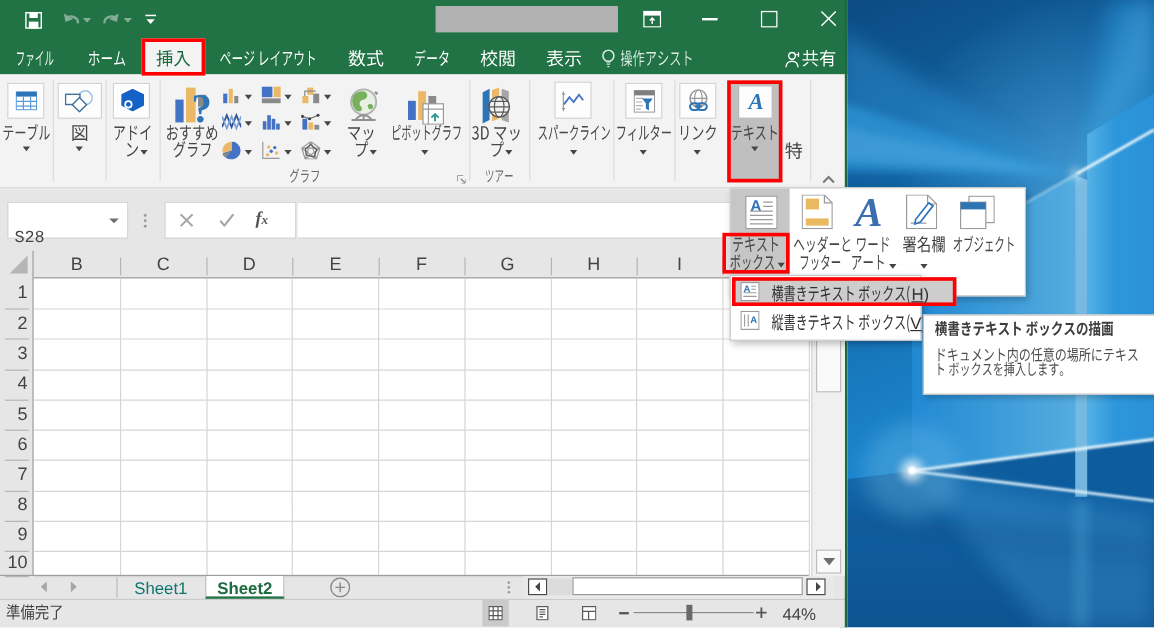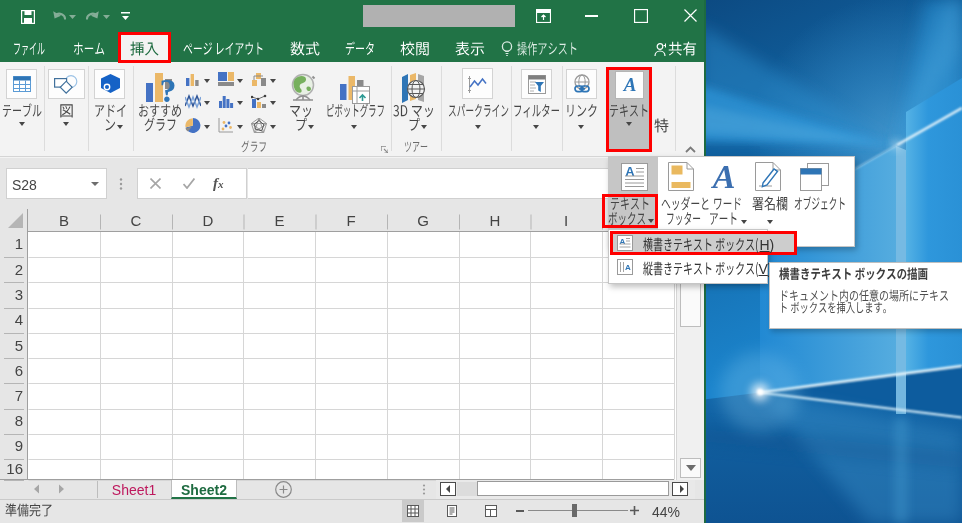--- a/index.html
+++ b/index.html
@@ -365,21 +365,21 @@
     </svg>
     <div style="position:absolute;left:625.5px;top:122px;width:0;height:0;border-left:3.5px solid transparent;border-right:3.5px solid transparent;border-top:4px solid #464646"></div>
     <svg style="position:absolute;left:654.0px;top:117.8px;overflow:visible" width="15.0" height="15.9">
       <path d="M6.7 10C7.5 10.8 8.3 11.8 8.6 12.5L9.5 11.9C9.2 11.2 8.3 10.2 7.6 9.5ZM1.5 1.4C1.3 3.2 1 5.1 0.4 6.4C0.7 6.5 1.1 6.8 1.3 6.9C1.5 6.3 1.8 5.5 1.9 4.7L3.3 4.7L3.3 8C2.3 8.3 1.3 8.6 0.5 8.8L0.8 9.8L3.3 9.1L3.3 14.4L4.4 14.4L4.4 8.7L6 8.2L6 9.1L11.4 9.1L11.4 13C11.4 13.2 11.3 13.3 11.1 13.3C10.8 13.3 10 13.3 9.1 13.3C9.3 13.6 9.4 14.1 9.5 14.4C10.6 14.4 11.4 14.4 11.9 14.2C12.4 14 12.5 13.7 12.5 13L12.5 9.1L14.3 9.1L14.3 8L12.5 8L12.5 6.2L14.4 6.2L14.4 5.2L10.7 5.2L10.7 3.3L13.7 3.3L13.7 2.2L10.7 2.2L10.7 0.6L9.5 0.6L9.5 2.2L6.6 2.2L6.6 3.3L9.5 3.3L9.5 5.2L5.7 5.2L5.7 6.2L11.4 6.2L11.4 8L6.3 8L6.1 7.1L4.4 7.7L4.4 4.7L5.9 4.7L5.9 3.6L4.4 3.6L4.4 0.6L3.3 0.6L3.3 3.6L2.1 3.6C2.3 3 2.4 2.3 2.4 1.6Z" fill="#464646"></path>
     </svg>
     <div class="abs" style="left:675px;top:66px;width:1px;height:85px;background:#dcdcdc"></div>
     <svg style="position:absolute;left:685px;top:146px;" width="11" height="7" viewBox="0 0 11 7">
       <path d="M1 6L5.5 1.5L10 6" stroke="#7a7a7a" stroke-width="1.8" fill="none"></path>
     </svg>
     <div class="abs" style="left:6px;top:168px;width:101px;height:31px;background:#fff;border:1px solid #d0d0d0"></div>
-    <div class="abs" style="left:12px;top:177px;width:40px;height:16px;color:#444;font-size:14px;font-family:Liberation Sans, sans-serif">S28</div>
+    <div class="abs" style="left:12px;top:191px;width:40px;height:16px;color:#444;font-size:14px;font-family:Liberation Mono, monospace">S28</div>
     <div style="position:absolute;left:91px;top:182px;width:0;height:0;border-left:4.0px solid transparent;border-right:4.0px solid transparent;border-top:4.5px solid #6d6d6d"></div>
     <svg style="position:absolute;left:119px;top:178px;" width="4" height="12" viewBox="0 0 4 12">
       <circle cx="2" cy="1.5" r="1.2" fill="#9a9a9a"></circle>
       <circle cx="2" cy="6" r="1.2" fill="#9a9a9a"></circle>
       <circle cx="2" cy="10.5" r="1.2" fill="#9a9a9a"></circle>
     </svg>
     <div class="abs" style="left:137px;top:168px;width:110px;height:31px;background:#fff;border:1px solid #d0d0d0"></div>
     <div class="abs" style="left:248px;top:168px;width:458px;height:31px;background:#fff;border:1px solid #d0d0d0;border-left:none"></div>
     <svg style="position:absolute;left:150px;top:178px;" width="11" height="11" viewBox="0 0 11 11">
       <path d="M0.5 0.5L10.5 10.5M10.5 0.5L0.5 10.5" stroke="#a6a6a6" stroke-width="1.6"></path>
@@ -403,21 +403,21 @@
     <div class="abs" style="left:566.2px;top:212px;width:30px;height:17px;margin-left:-15px;text-align:center;color:#444;font-size:15px">I</div>
     <div class="abs" style="left:0;top:235.1px;width:23px;height:17px;text-align:right;color:#444;font-size:15px">1</div>
     <div class="abs" style="left:0;top:260.6px;width:23px;height:17px;text-align:right;color:#444;font-size:15px">2</div>
     <div class="abs" style="left:0;top:286.1px;width:23px;height:17px;text-align:right;color:#444;font-size:15px">3</div>
     <div class="abs" style="left:0;top:311.3px;width:23px;height:17px;text-align:right;color:#444;font-size:15px">4</div>
     <div class="abs" style="left:0;top:336.5px;width:23px;height:17px;text-align:right;color:#444;font-size:15px">5</div>
     <div class="abs" style="left:0;top:361.7px;width:23px;height:17px;text-align:right;color:#444;font-size:15px">6</div>
     <div class="abs" style="left:0;top:386.9px;width:23px;height:17px;text-align:right;color:#444;font-size:15px">7</div>
     <div class="abs" style="left:0;top:412.1px;width:23px;height:17px;text-align:right;color:#444;font-size:15px">8</div>
     <div class="abs" style="left:0;top:437.3px;width:23px;height:17px;text-align:right;color:#444;font-size:15px">9</div>
-    <div class="abs" style="left:0;top:460.2px;width:23px;height:17px;text-align:right;color:#444;font-size:15px">16</div>
+    <div class="abs" style="left:0;top:460.2px;width:23px;height:17px;text-align:right;color:#444;font-size:15px">10</div>
     <svg style="position:absolute;left:0px;top:0px;pointer-events:none" width="706" height="523" viewBox="0 0 706 523">
       <path d="M100.5 232V479.5M172.5 232V479.5M243.5 232V479.5M315.5 232V479.5M387.5 232V479.5M459.5 232V479.5M530.5 232V479.5M602.5 232V479.5M674.5 232V479.5M28.5 257.5H674M28.5 282.5H674M28.5 308.5H674M28.5 333.5H674M28.5 358.5H674M28.5 383.5H674M28.5 409.5H674M28.5 434.5H674M28.5 459.5H674M28.5 480.5H674" stroke="#d6d6d6" stroke-width="1"></path>
       <path d="M100.5 214.5V229.5" stroke="#b5b5b5"></path>
       <path d="M172.5 214.5V229.5" stroke="#b5b5b5"></path>
       <path d="M244.0 214.5V229.5" stroke="#b5b5b5"></path>
       <path d="M316.0 214.5V229.5" stroke="#b5b5b5"></path>
       <path d="M387.5 214.5V229.5" stroke="#b5b5b5"></path>
       <path d="M459.5 214.5V229.5" stroke="#b5b5b5"></path>
       <path d="M531.0 214.5V229.5" stroke="#b5b5b5"></path>
       <path d="M602.5 214.5V229.5" stroke="#b5b5b5"></path>
@@ -438,21 +438,21 @@
     <div class="abs" style="left:680px;top:212px;width:21px;height:115px;background:#fafafa;border:1px solid #bdbdbd"></div>
     <div class="abs" style="left:680px;top:458px;width:21px;height:20px;background:#fafafa;border:1px solid #bdbdbd"></div>
     <svg style="position:absolute;left:686px;top:465px;" width="10" height="6" viewBox="0 0 10 6">
       <path d="M0 0H10L5 6Z" fill="#6d6d6d"></path>
     </svg>
     <svg style="position:absolute;left:32px;top:484px;" width="34" height="10" viewBox="0 0 34 10">
       <path d="M7 0.5L2 5L7 9.5Z" fill="#a6a6a6"></path>
       <path d="M27 0.5L32 5L27 9.5Z" fill="#a6a6a6"></path>
     </svg>
     <div class="abs" style="left:97px;top:481px;width:1px;height:17px;background:#bdbdbd"></div>
-    <div class="abs" style="left:104px;top:482px;width:60px;height:15px;color:#be185d;font-size:14px;text-align:center">Sheet1</div>
+    <div class="abs" style="left:104px;top:482px;width:60px;height:15px;color:#0f766e;font-size:14px;text-align:center">Sheet1</div>
     <div class="abs" style="left:171px;top:480px;width:66px;height:19px;background:#fff;border-left:1px solid #bdbdbd;border-right:1px solid #bdbdbd;border-bottom:2px solid #217346"></div>
     <div class="abs" style="left:171px;top:482px;width:66px;height:15px;color:#1e6b40;font-size:14px;font-weight:bold;text-align:center">Sheet2</div>
     <svg style="position:absolute;left:275px;top:481px;" width="17" height="17" viewBox="0 0 17 17">
       <circle cx="8.5" cy="8.5" r="7.8" fill="none" stroke="#8a8a8a" stroke-width="1.2"></circle>
       <path d="M8.5 4.5v8M4.5 8.5h8" stroke="#8a8a8a" stroke-width="1.2"></path>
     </svg>
     <svg style="position:absolute;left:422px;top:484px;" width="4" height="12" viewBox="0 0 4 12">
       <circle cx="2" cy="1.5" r="1.1" fill="#9a9a9a"></circle>
       <circle cx="2" cy="5.5" r="1.1" fill="#9a9a9a"></circle>
       <circle cx="2" cy="9.5" r="1.1" fill="#9a9a9a"></circle>

